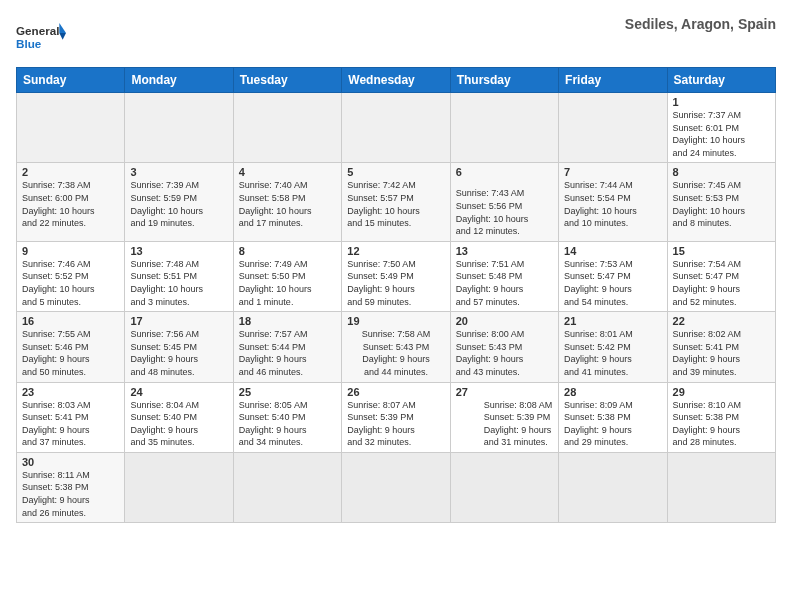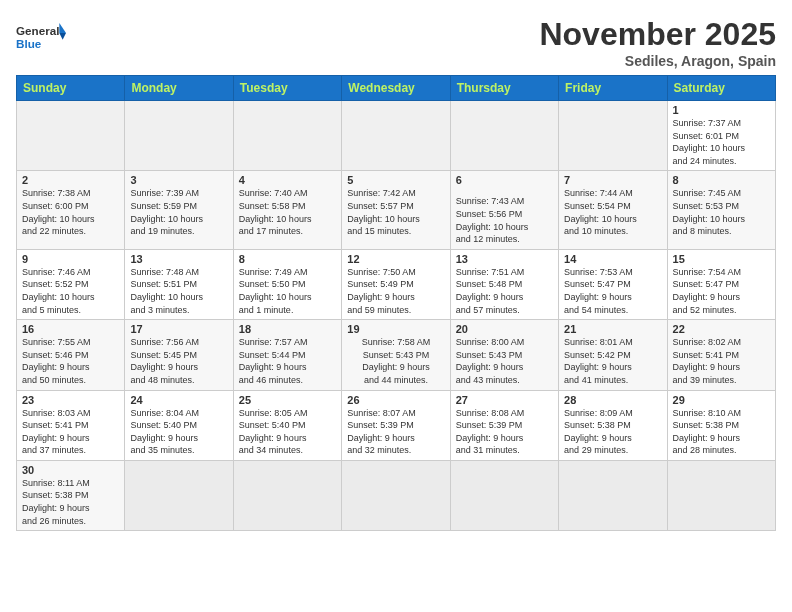--- a/index.html
+++ b/index.html
@@ -40,21 +40,21 @@
       color: #555;
       font-weight: bold;
     }
     .calendar {
       width: 100%;
       border-collapse: collapse;
       border: 1px solid #ccc;
     }
     .calendar th {
       background: #1a73c8;
-      color: #bef264;
+      color: #ffffff;
       font-size: 12px;
       font-weight: bold;
       text-align: left;
       padding: 5px 6px;
       border: 1px solid #1560a8;
     }
     .calendar td {
       vertical-align: top;
       border: 1px solid #ccc;
       padding: 3px 5px;
@@ -93,21 +93,20 @@
   <div class="header">
     <div class="logo">
     <svg width="50" height="45" viewBox="0 0 60 45">
       <text x="0" y="18" font-size="14" font-weight="bold" fill="#333" font-family="Arial">General</text>
       <text x="0" y="34" font-size="14" font-weight="bold" fill="#1a73c8" font-family="Arial">Blue</text>
       <polygon points="52,4 60,16 52,16" fill="#1a73c8"></polygon>
       <polygon points="52,16 60,16 56,24" fill="#0a4f9a"></polygon>
     </svg>
   </div>
     <div class="title-block">
-      <div class="month-title">November 2025</div>
       <div class="location">Sediles, Aragon, Spain</div>
     </div>
   </div>
 
   <table class="calendar">
     <thead>
       <tr>
       <th>Sunday</th>
           <th>Monday</th>
           <th>Tuesday</th>
@@ -310,21 +309,21 @@
           </td>
           <td>
             <span class="day-num">26</span>
             <div class="day-info" style="white-space: pre-line;">Sunrise: 8:07 AM
 Sunset: 5:39 PM
 Daylight: 9 hours
 and 32 minutes.</div>
           </td>
           <td>
             <span class="day-num">27</span>
-            <div class="day-info" style="white-space: pre-line;">Sunrise: 8:08 AM
+            <div class="day-info" style="white-space: pre-line; margin-left: 28px;">Sunrise: 8:08 AM
 Sunset: 5:39 PM
 Daylight: 9 hours
 and 31 minutes.</div>
           </td>
           <td>
             <span class="day-num">28</span>
             <div class="day-info" style="white-space: pre-line;">Sunrise: 8:09 AM
 Sunset: 5:38 PM
 Daylight: 9 hours
 and 29 minutes.</div>

